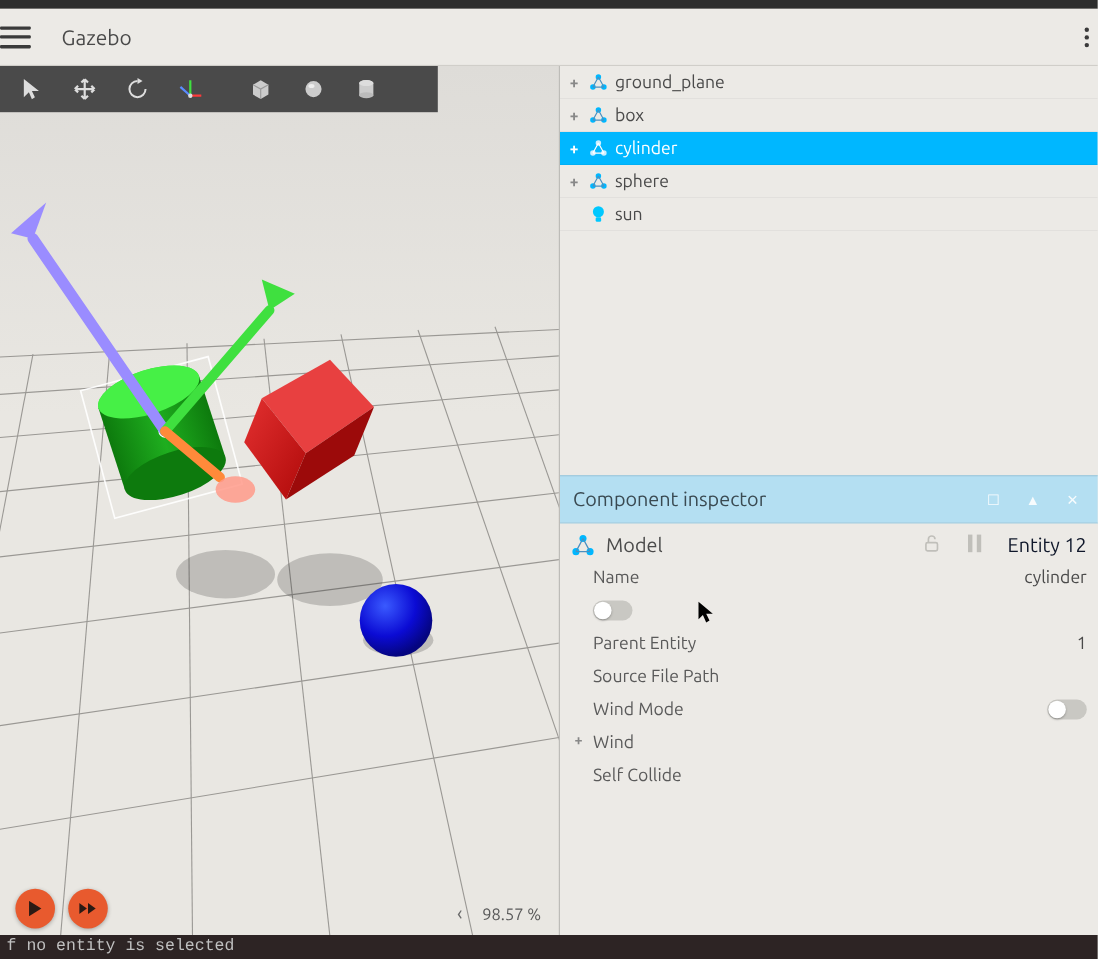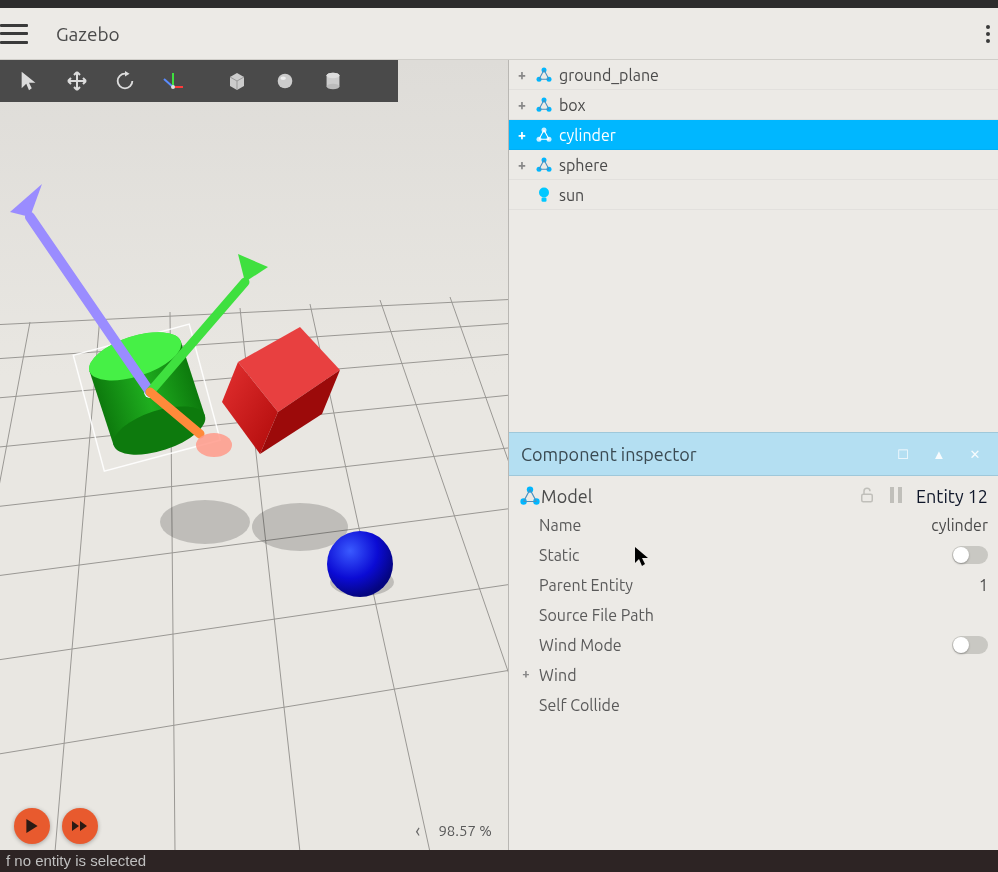--- a/index.html
+++ b/index.html
@@ -106,21 +106,21 @@
     border-bottom:1px solid #9fc8da;
   }
   .inspector-header .title { font-size:18px; color:#3a4a52; flex:1; }
   .inspector-header .winbtn { color:#fff; opacity:0.9; cursor:pointer; width:22px; text-align:center; font-size:13px; margin-left:14px;}
 
   .inspector-body {
     flex:1; background:#eceae6;
     display:flex; flex-direction:column;
   }
   .model-row {
-    height:40px; display:flex; align-items:center; padding:0 10px; gap:0;
+    height:40px; display:flex; align-items:center; padding:0 10px; gap:10px;
     font-size:18px; color:#4a4a4a;
   }
   .model-row .spacer { flex:1; }
   .entity-lbl { color:#0f172a; font-size:18px;}
   .lock-icon, .pause-icon { color:#c0bfba; cursor:pointer; margin-right:12px;}
   .prop-row {
     height:30px; display:flex; padding:0 10px 0 30px;
     font-size:16px; color:#5a5a5a;
   }
   .prop-row .label { flex:1; }
@@ -129,21 +129,21 @@
     width:36px; height:18px; background:#c9c8c3; border-radius:10px; position:relative; cursor:pointer;
   }
   .toggle::after {
     content:""; position:absolute; width:16px; height:16px; border-radius:50%; background:#fff; top:1px; left:1px;
     box-shadow:0 1px 2px rgba(0,0,0,0.3);
   }
   .prop-expand { width:14px; text-align:center; color:#888; font-size:13px; font-weight:bold; margin-right:6px; margin-left:-20px;}
 
   .terminal {
     height:22px; background:#2d2424; color:#bfbfbf;
-    font-family: Liberation Sans, sans-serif; font-size:15px;
+    font-family: Liberation Mono, monospace; font-size:15px;
     padding:2px 6px; white-space:pre;
   }
 </style>
 </head>
 <body>
 
 <div class="titlebar-dark"></div>
 
 <div class="header">
   <div class="hamburger">
@@ -404,21 +404,20 @@
             </svg>
         </span>
         <span class="entity-lbl">Entity 12</span>
       </div>
 
       <div class="prop-row">
         <span class="label">Name</span>
         <span class="value">cylinder</span>
       </div>
       <div class="prop-row">
-        <span class="label">Static</span>
         <span class="toggle"></span>
       </div>
       <div class="prop-row">
         <span class="label">Parent Entity</span>
         <span class="value">1</span>
       </div>
       <div class="prop-row">
         <span class="label">Source File Path</span>
         <span class="value"></span>
       </div>

